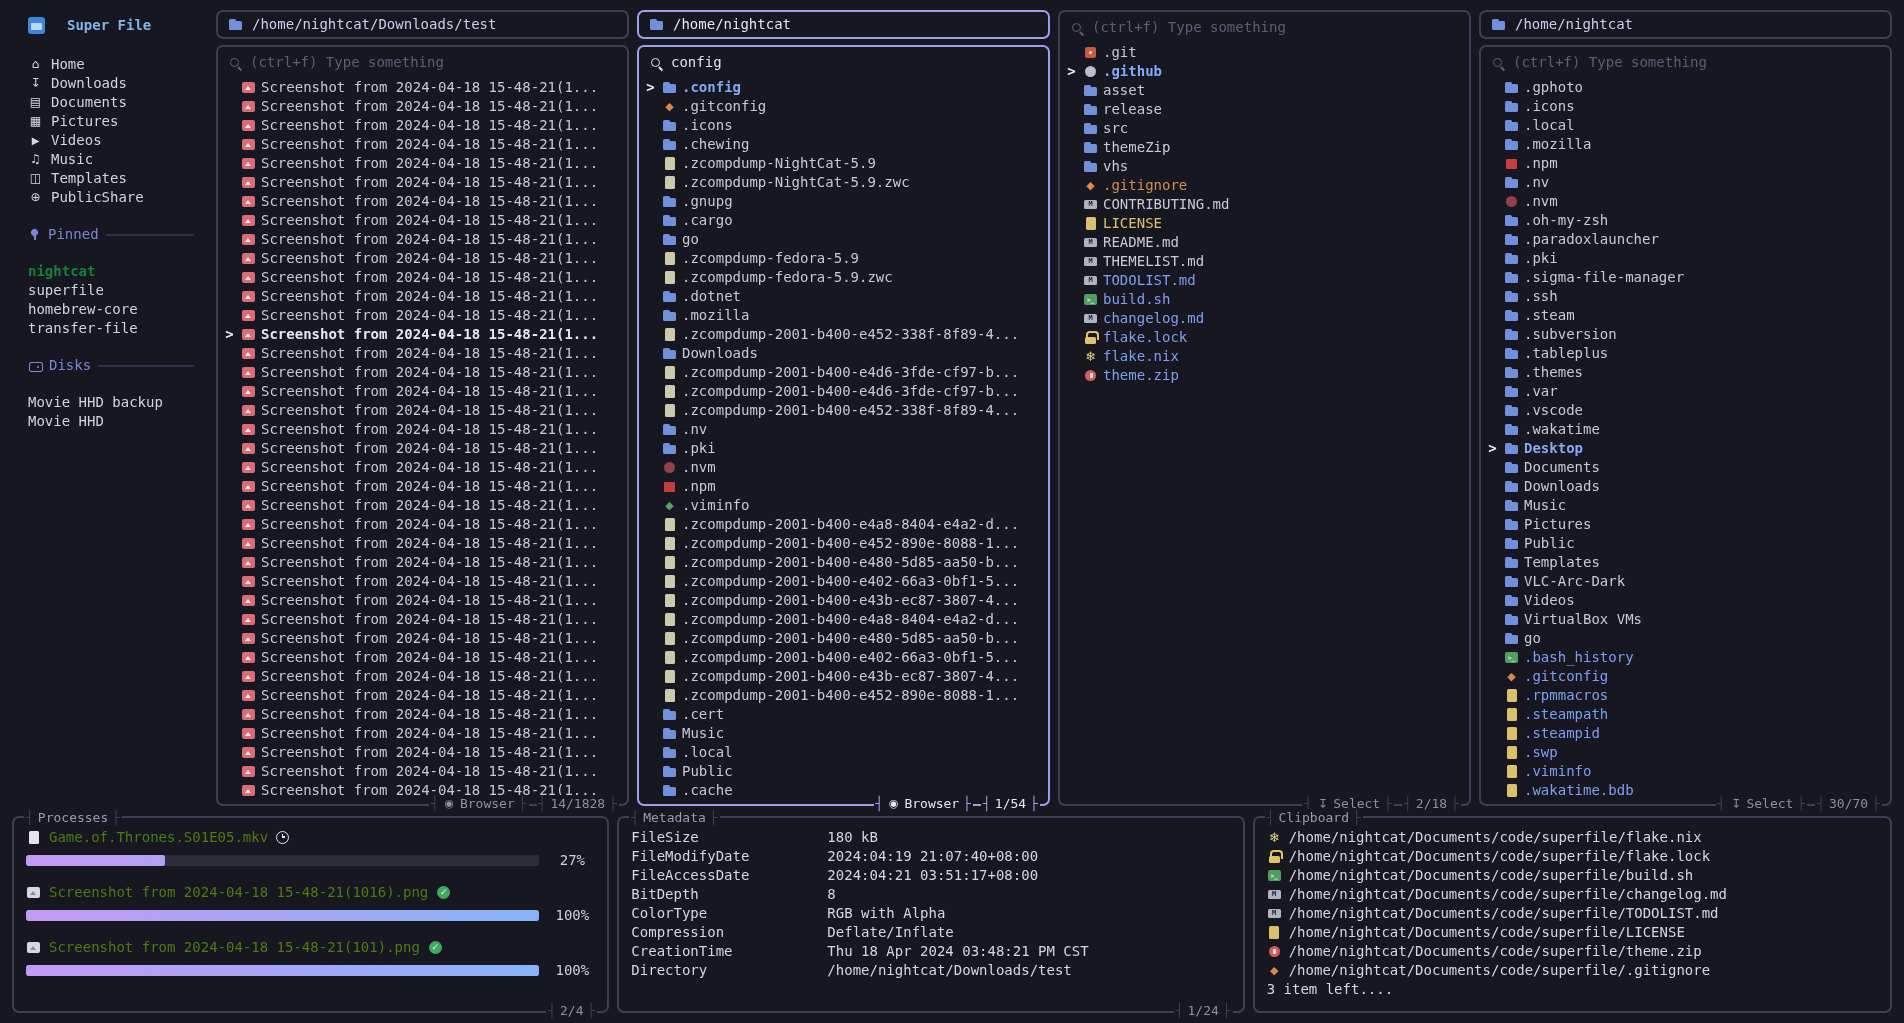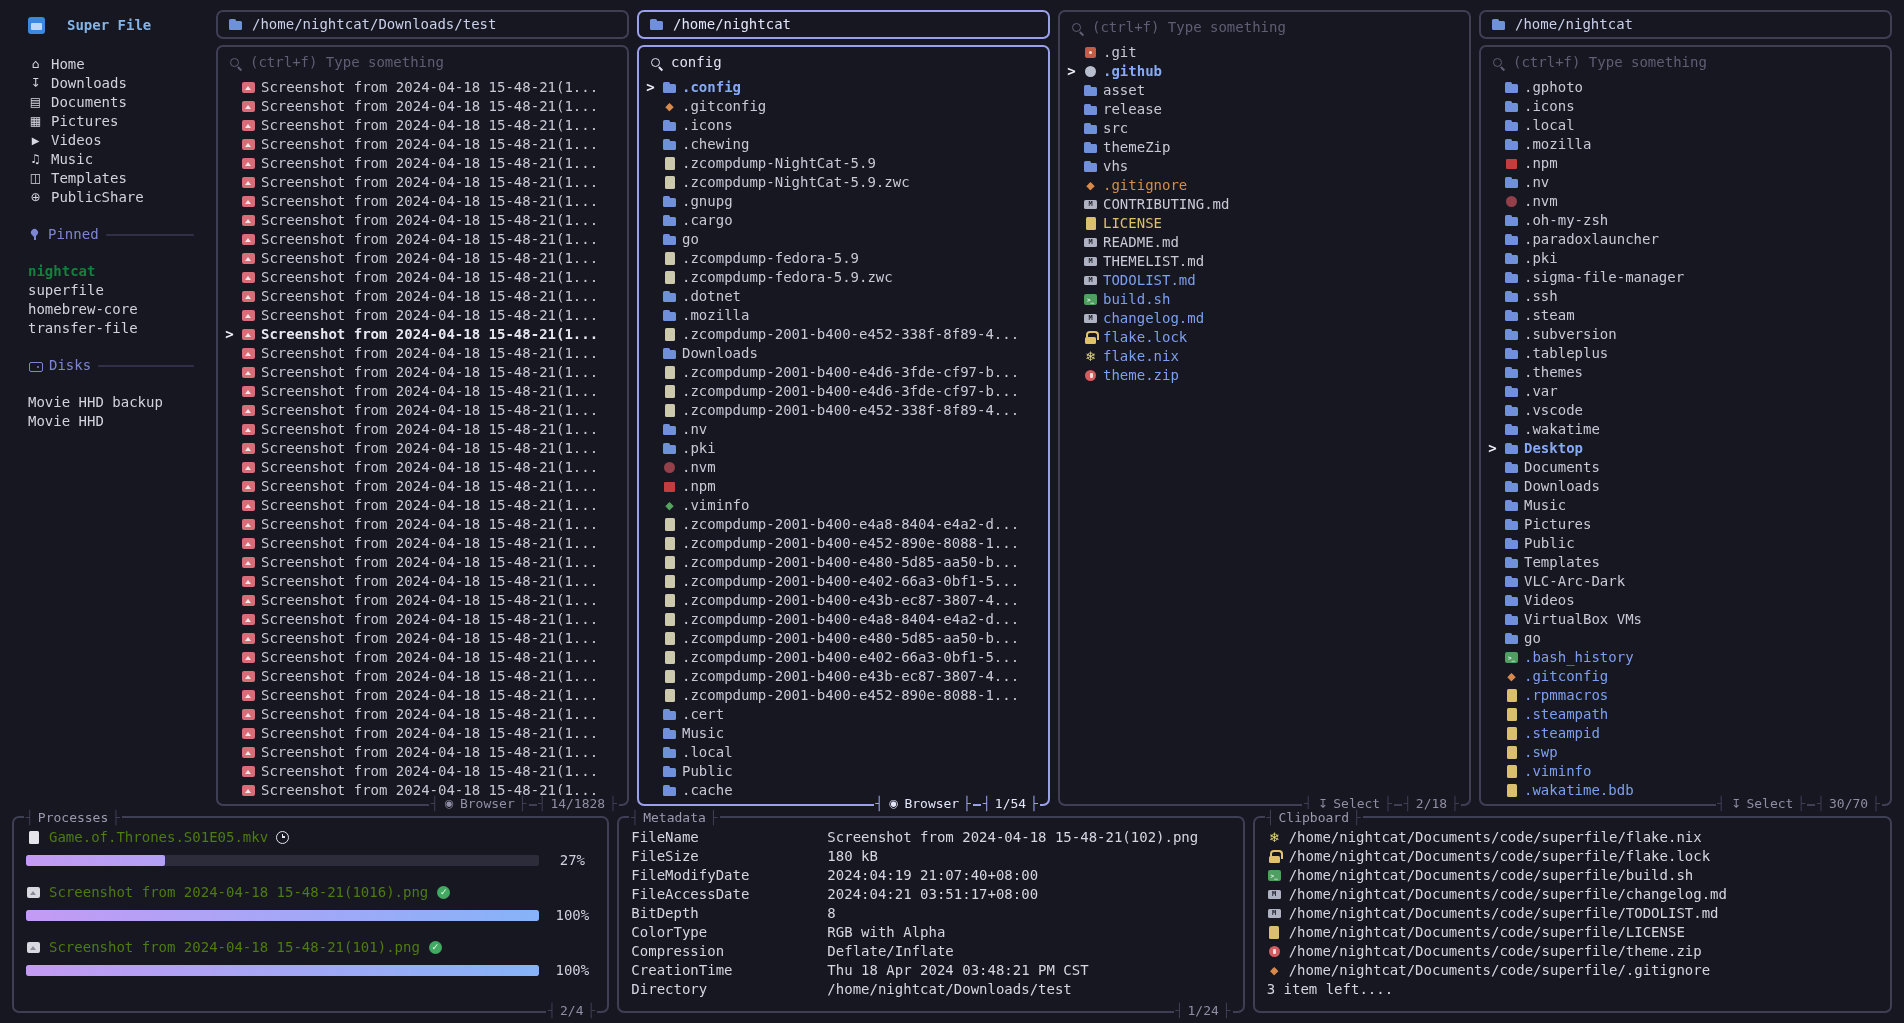--- a/index.html
+++ b/index.html
@@ -1052,24 +1052,20 @@
         </span>
       </section>
     <section class="bpanel metadata" id="metadata">
         <span class="b-title">
           <span class="tick">┤</span>
           <span>Metadata</span>
           <span class="tick">├</span>
         </span>
         <div class="meta-table">
           <div class="meta-row">
-            <span class="meta-key">FileName</span>
-            <span class="meta-val">Screenshot from 2024-04-18 15-48-21(102).png</span>
-          </div>
-          <div class="meta-row">
             <span class="meta-key">FileSize</span>
             <span class="meta-val">180 kB</span>
           </div>
           <div class="meta-row">
             <span class="meta-key">FileModifyDate</span>
             <span class="meta-val">2024:04:19 21:07:40+08:00</span>
           </div>
           <div class="meta-row">
             <span class="meta-key">FileAccessDate</span>
             <span class="meta-val">2024:04:21 03:51:17+08:00</span>

